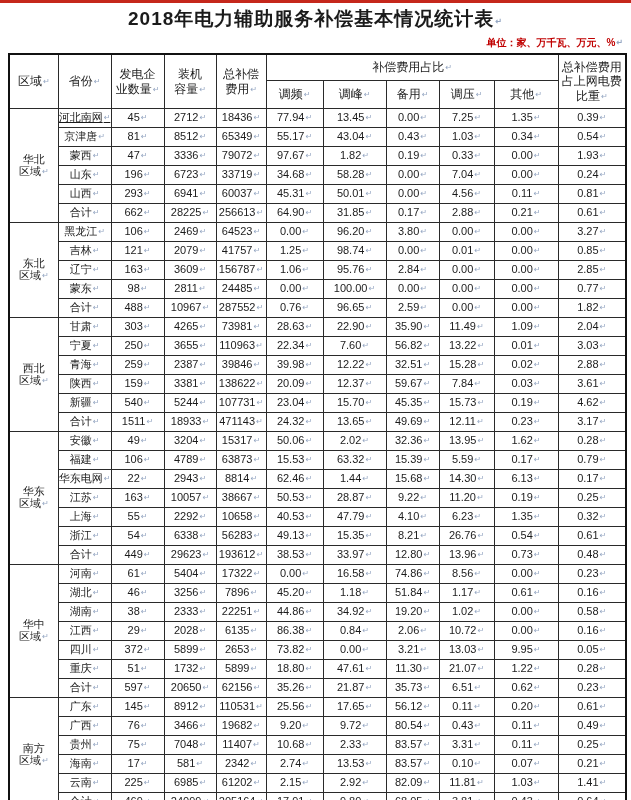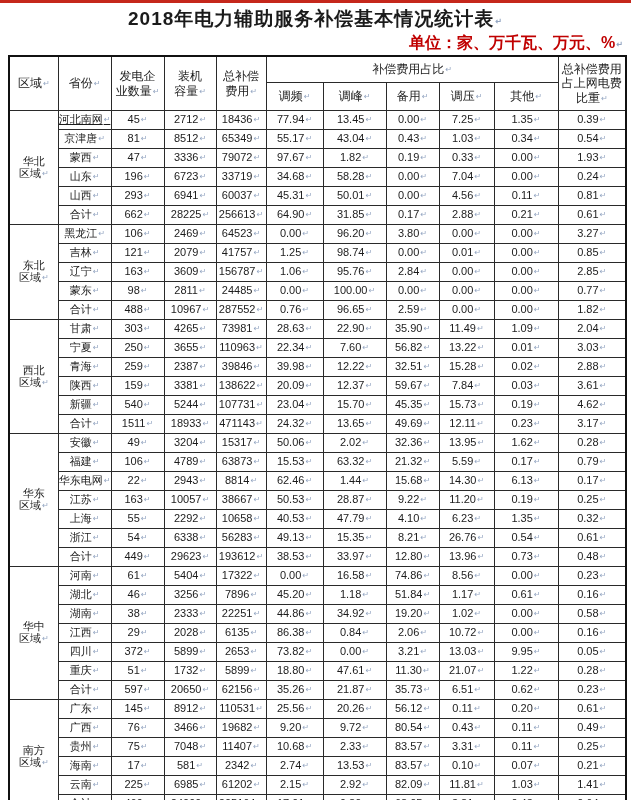--- a/index.html
+++ b/index.html
@@ -6,21 +6,21 @@
   .page{
     width:631px;height:800px;background:#ffffff;position:relative;overflow:hidden;
     font-family:Liberation Sans, sans-serif;color:#1b1b1b;box-sizing:border-box;
   }
   .top-line{width:100%;height:3px;background:#c5271b;}
   .doc-title{
     text-align:center;font-size:19px;font-weight:bold;letter-spacing:1px;
     margin-top:4px;line-height:24px;
   }
   .unit-note{
-    text-align:right;color:#c00000;font-weight:bold;font-size:16px;
+    text-align:right;color:#c00000;font-weight:bold;font-size:10px;
     padding-right:8px;margin:1px 0 3px 0;line-height:15px;
   }
   table.stats{
     border-collapse:collapse;table-layout:fixed;margin-left:8px;width:617px;
     border:2px solid #111;
   }
   .stats th,.stats td{
     border:1px solid #2a2a2a;text-align:center;vertical-align:middle;
     padding:0;overflow:hidden;
   }
@@ -307,21 +307,21 @@
           <td>1.62</td>
           <td>0.28</td>
         </tr>
         <tr>
           <td>福建</td>
           <td>106</td>
           <td>4789</td>
           <td>63873</td>
           <td>15.53</td>
           <td>63.32</td>
-          <td>21.32</td>
+          <td>15.39</td>
           <td>5.59</td>
           <td>0.17</td>
           <td>0.79</td>
         </tr>
         <tr>
           <td>华东电网</td>
           <td>22</td>
           <td>2943</td>
           <td>8814</td>
           <td>62.46</td>
@@ -466,21 +466,21 @@
           <td>0.23</td>
         </tr>
         <tr>
           <td rowspan="6" class="region-cell">南方
 区域</td>
           <td>广东</td>
           <td>145</td>
           <td>8912</td>
           <td>110531</td>
           <td>25.56</td>
-          <td>20.26</td>
+          <td>17.65</td>
           <td>56.12</td>
           <td>0.11</td>
           <td>0.20</td>
           <td>0.61</td>
         </tr>
         <tr>
           <td>广西</td>
           <td>76</td>
           <td>3466</td>
           <td>19682</td>

